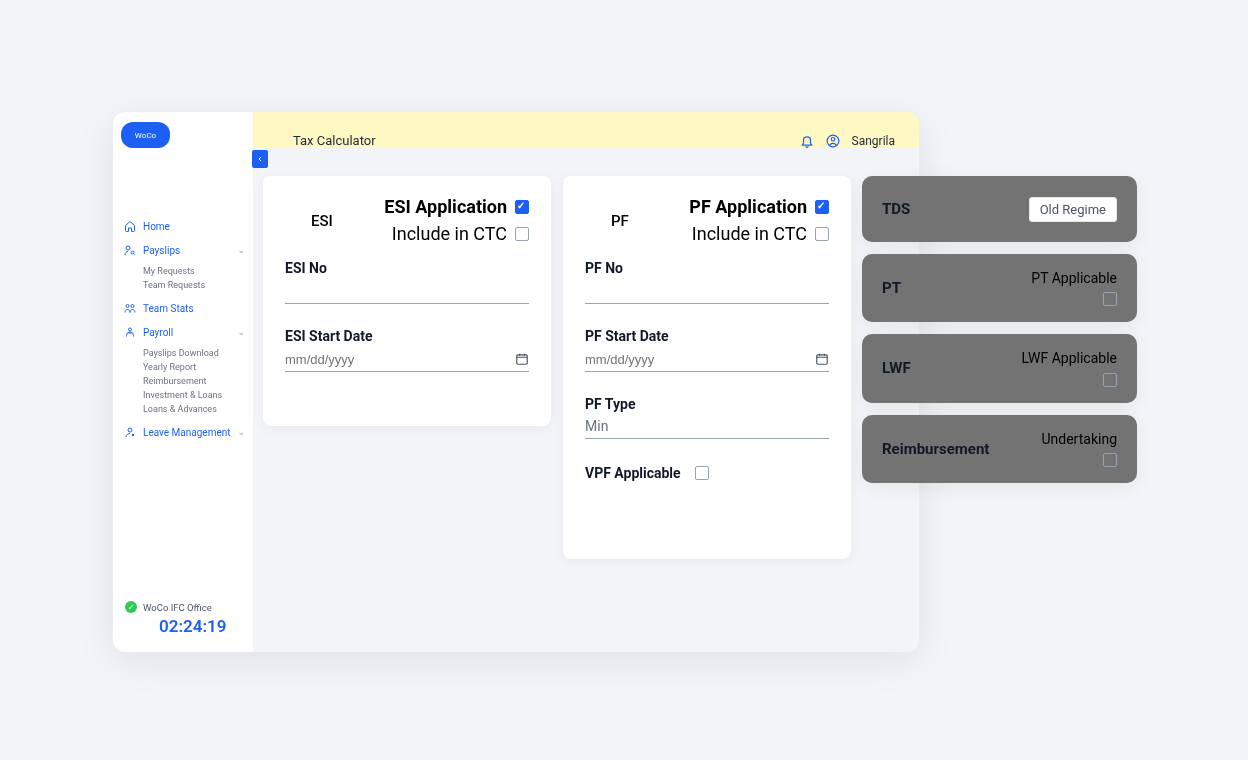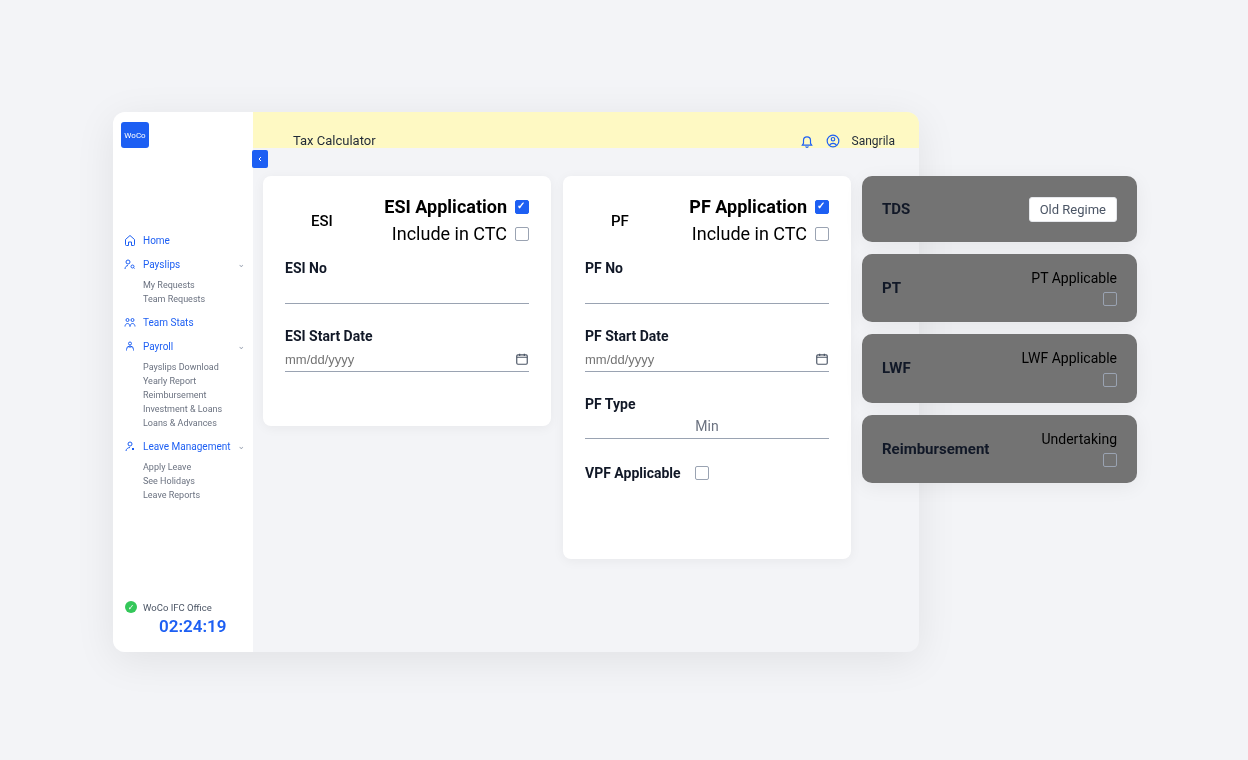--- a/index.html
+++ b/index.html
@@ -28,30 +28,30 @@
     width: 140px;
     background: #fff;
     border-radius: 12px 0 0 12px;
     display: flex;
     flex-direction: column;
     padding: 10px 6px 10px 8px;
     font-size: 10px;
     position: relative;
   }
   .logo {
-    width: 28px;
+    width: 49px;
     height: 26px;
     background: #1d5ff3;
     color: #fff;
     font-size: 8px;
     display: flex;
     align-items: center;
     justify-content: center;
-    border-radius: 3px;
-    margin-bottom: 36px;
+    border-radius: 12px;
+    margin-bottom: 22px;
   }
   .nav { flex: 1; margin-top: 46px; }
   .nav-item {
     display: flex;
     align-items: center;
     gap: 6px;
     padding: 3px 2px;
     color: #1d5ff3;
     cursor: pointer;
     margin-bottom: 4px;
@@ -135,21 +135,21 @@
     border-bottom:1px solid #9aa3b2;
     width:100%;
     font-size:13px;
     padding:6px 0 4px 0;
     outline:none;
     background:transparent;
     color:#6b7280;
   }
   .date-wrap { position:relative; }
   .date-wrap .cal-icon { position:absolute; right:0; top:6px; font-size:13px; color:#4b5565; pointer-events:none;}
-  .sel-wrap { border-bottom:1px solid #9aa3b2; padding:4px 0; color:#6b7280; font-size:14px;text-align:center;}
+  .sel-wrap { border-bottom:1px solid #9aa3b2; padding:4px 0; color:#6b7280; font-size:14px;}
   .card .headpair { display:flex; justify-content:space-between; align-items:flex-start; margin-bottom:6px;}
   .headpair .left { font-size:15px; font-weight:500; padding-top:16px; padding-left:26px;}
   .headpair .rightcol { text-align:right; }
   .headpair .rightcol .line { display:flex; justify-content:flex-end; align-items:center; gap:8px; font-size:18px; font-weight:700; margin-bottom:6px;}
   .headpair .rightcol .line .txt { }
 
   
   .side-stack {
     position:absolute;
     left: 862px;
@@ -253,25 +253,20 @@
         <span class="icon">
           <svg width="12" height="12" viewBox="0 0 24 24" fill="none" stroke="#1d5ff3" stroke-width="2">
               <circle cx="12" cy="8" r="4"></circle>
               <path d="M4 22c0-4 4-7 8-7"></path>
               <path d="M16 16l4 4M20 16l-4 4"></path>
             </svg>
         </span>
         <span>Leave Management</span>
         <span class="chev">⌄</span>
       </div>
-      <ul class="nav-sub">
-        <li>Apply Leave</li>
-        <li>See Holidays</li>
-        <li>Leave Reports</li>
-      </ul>
     </nav>
 
     <div class="sidebar-footer">
       <div class="status-row">
         <span class="status-dot">✓</span>
         <span>WoCo IFC Office</span>
       </div>
       <div class="clock">02:24:19</div>
     </div>
   </aside>

